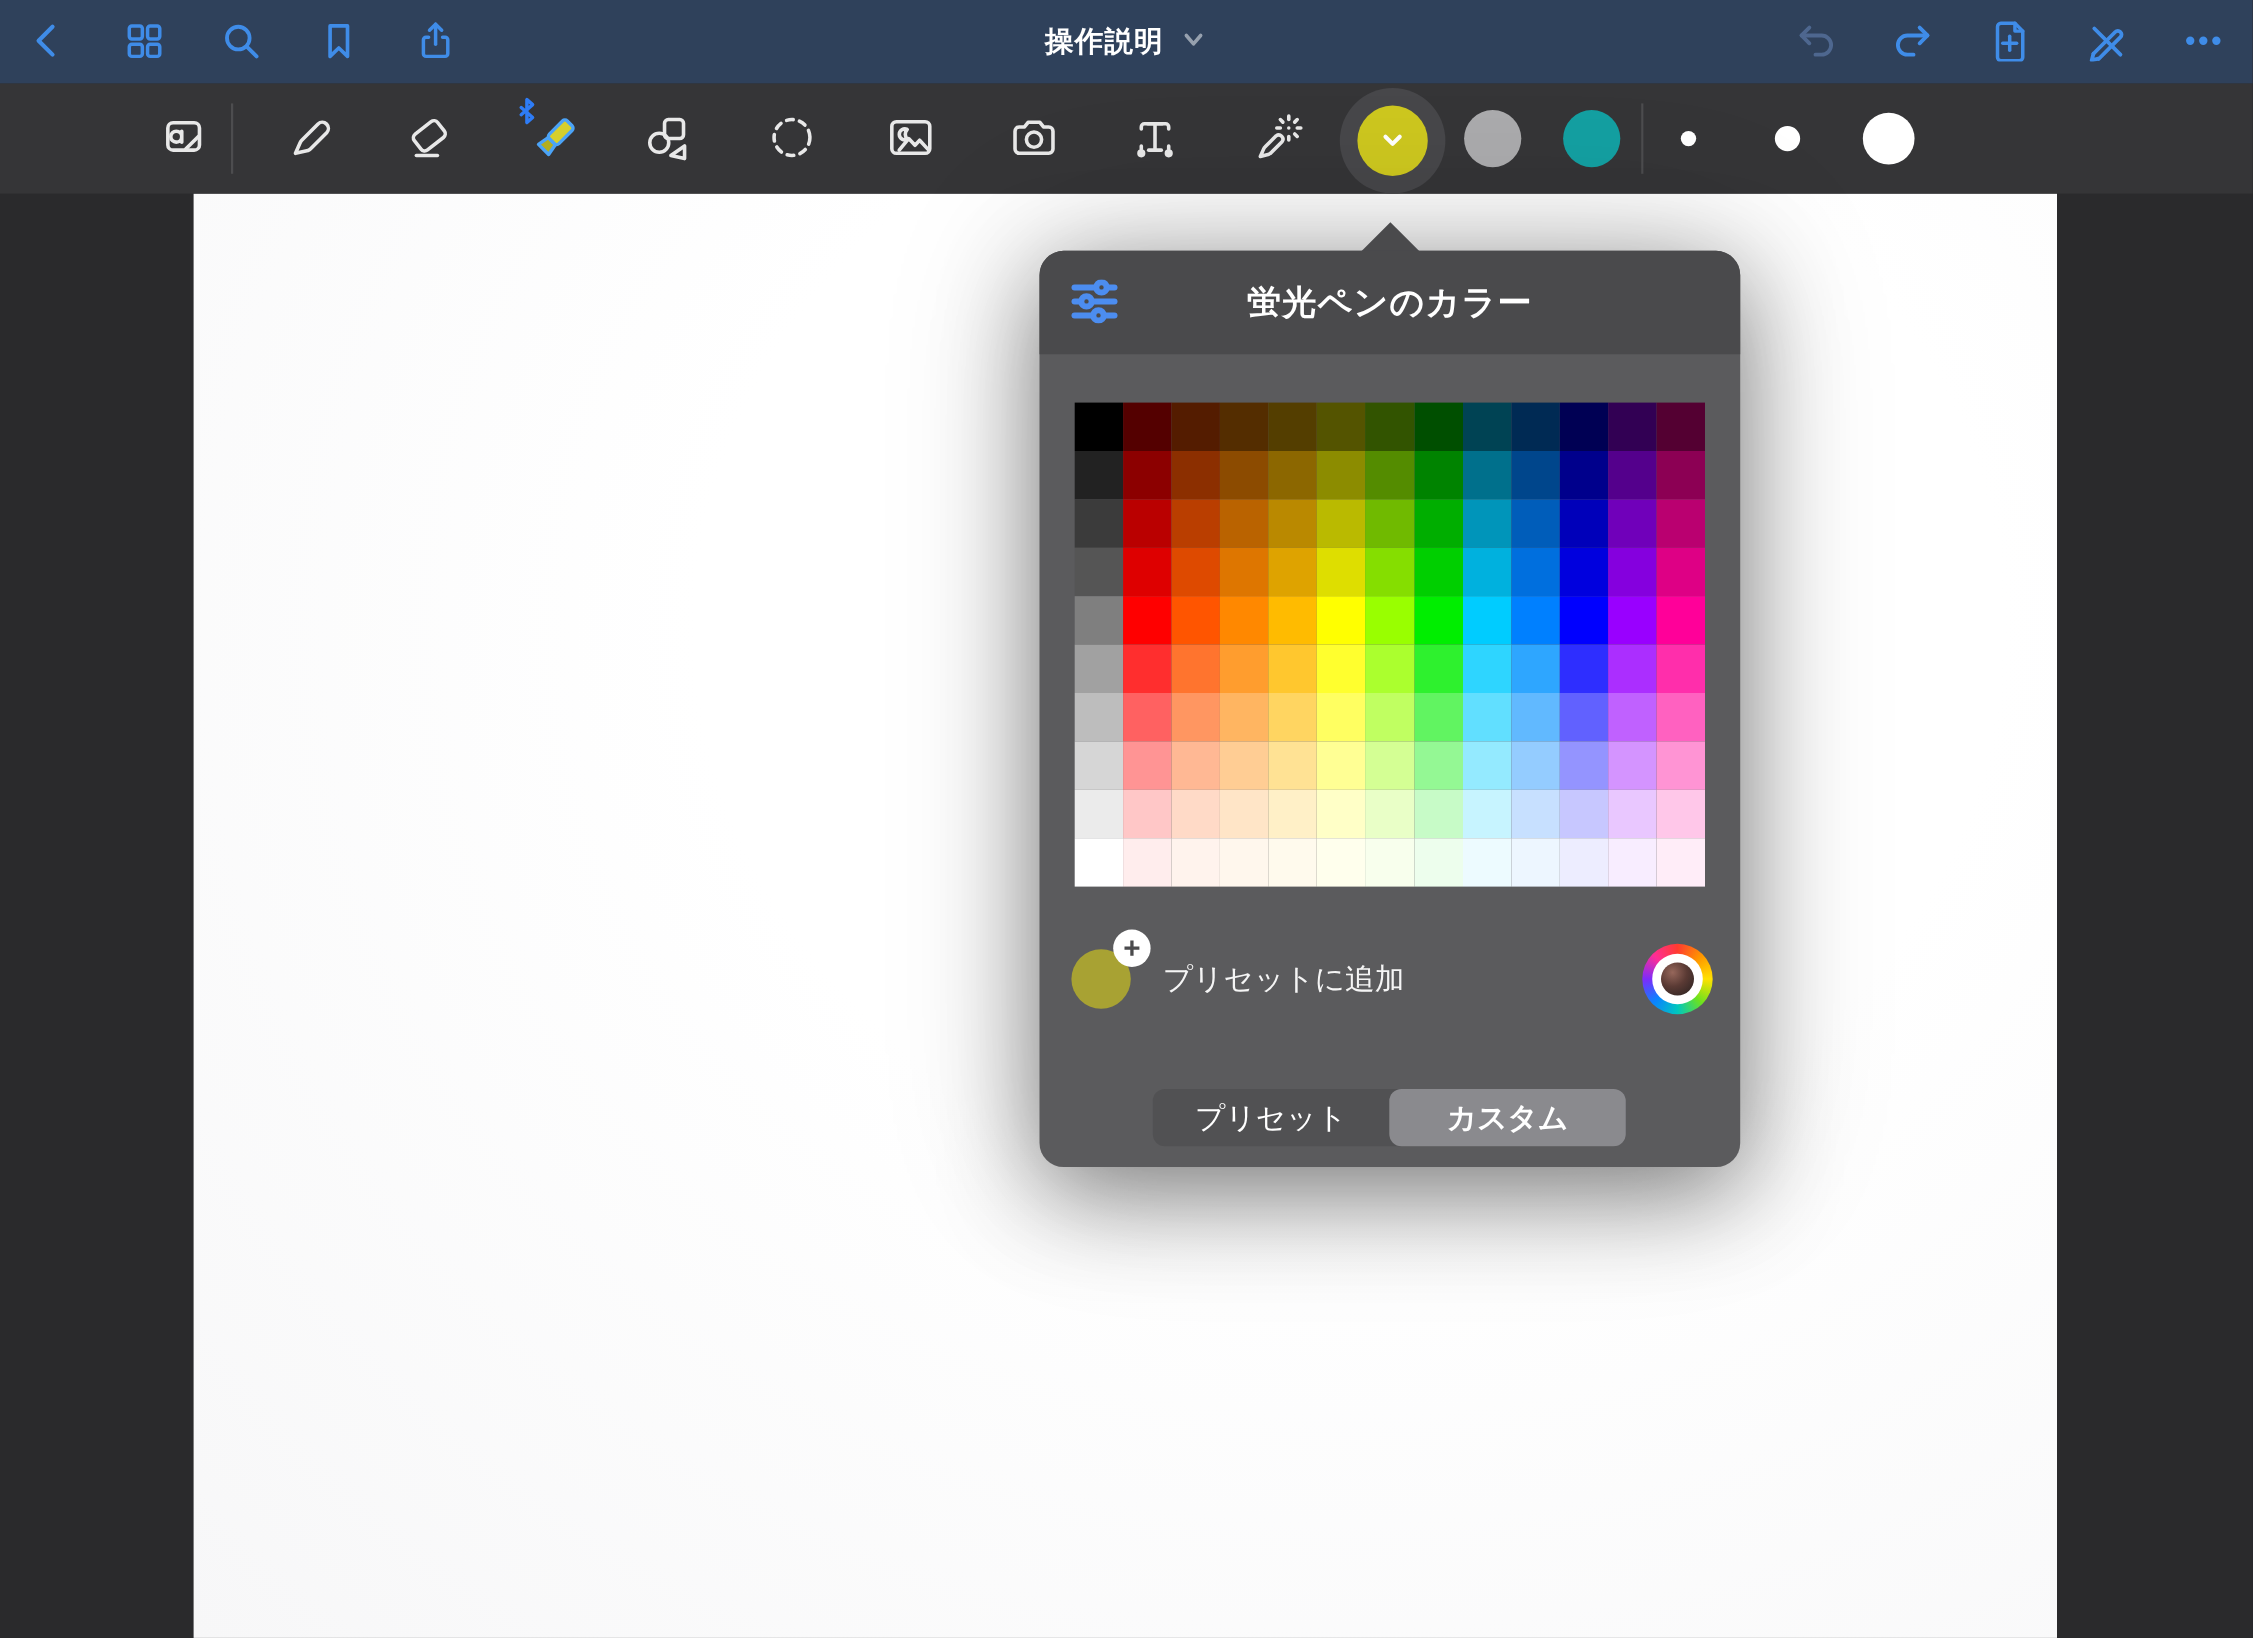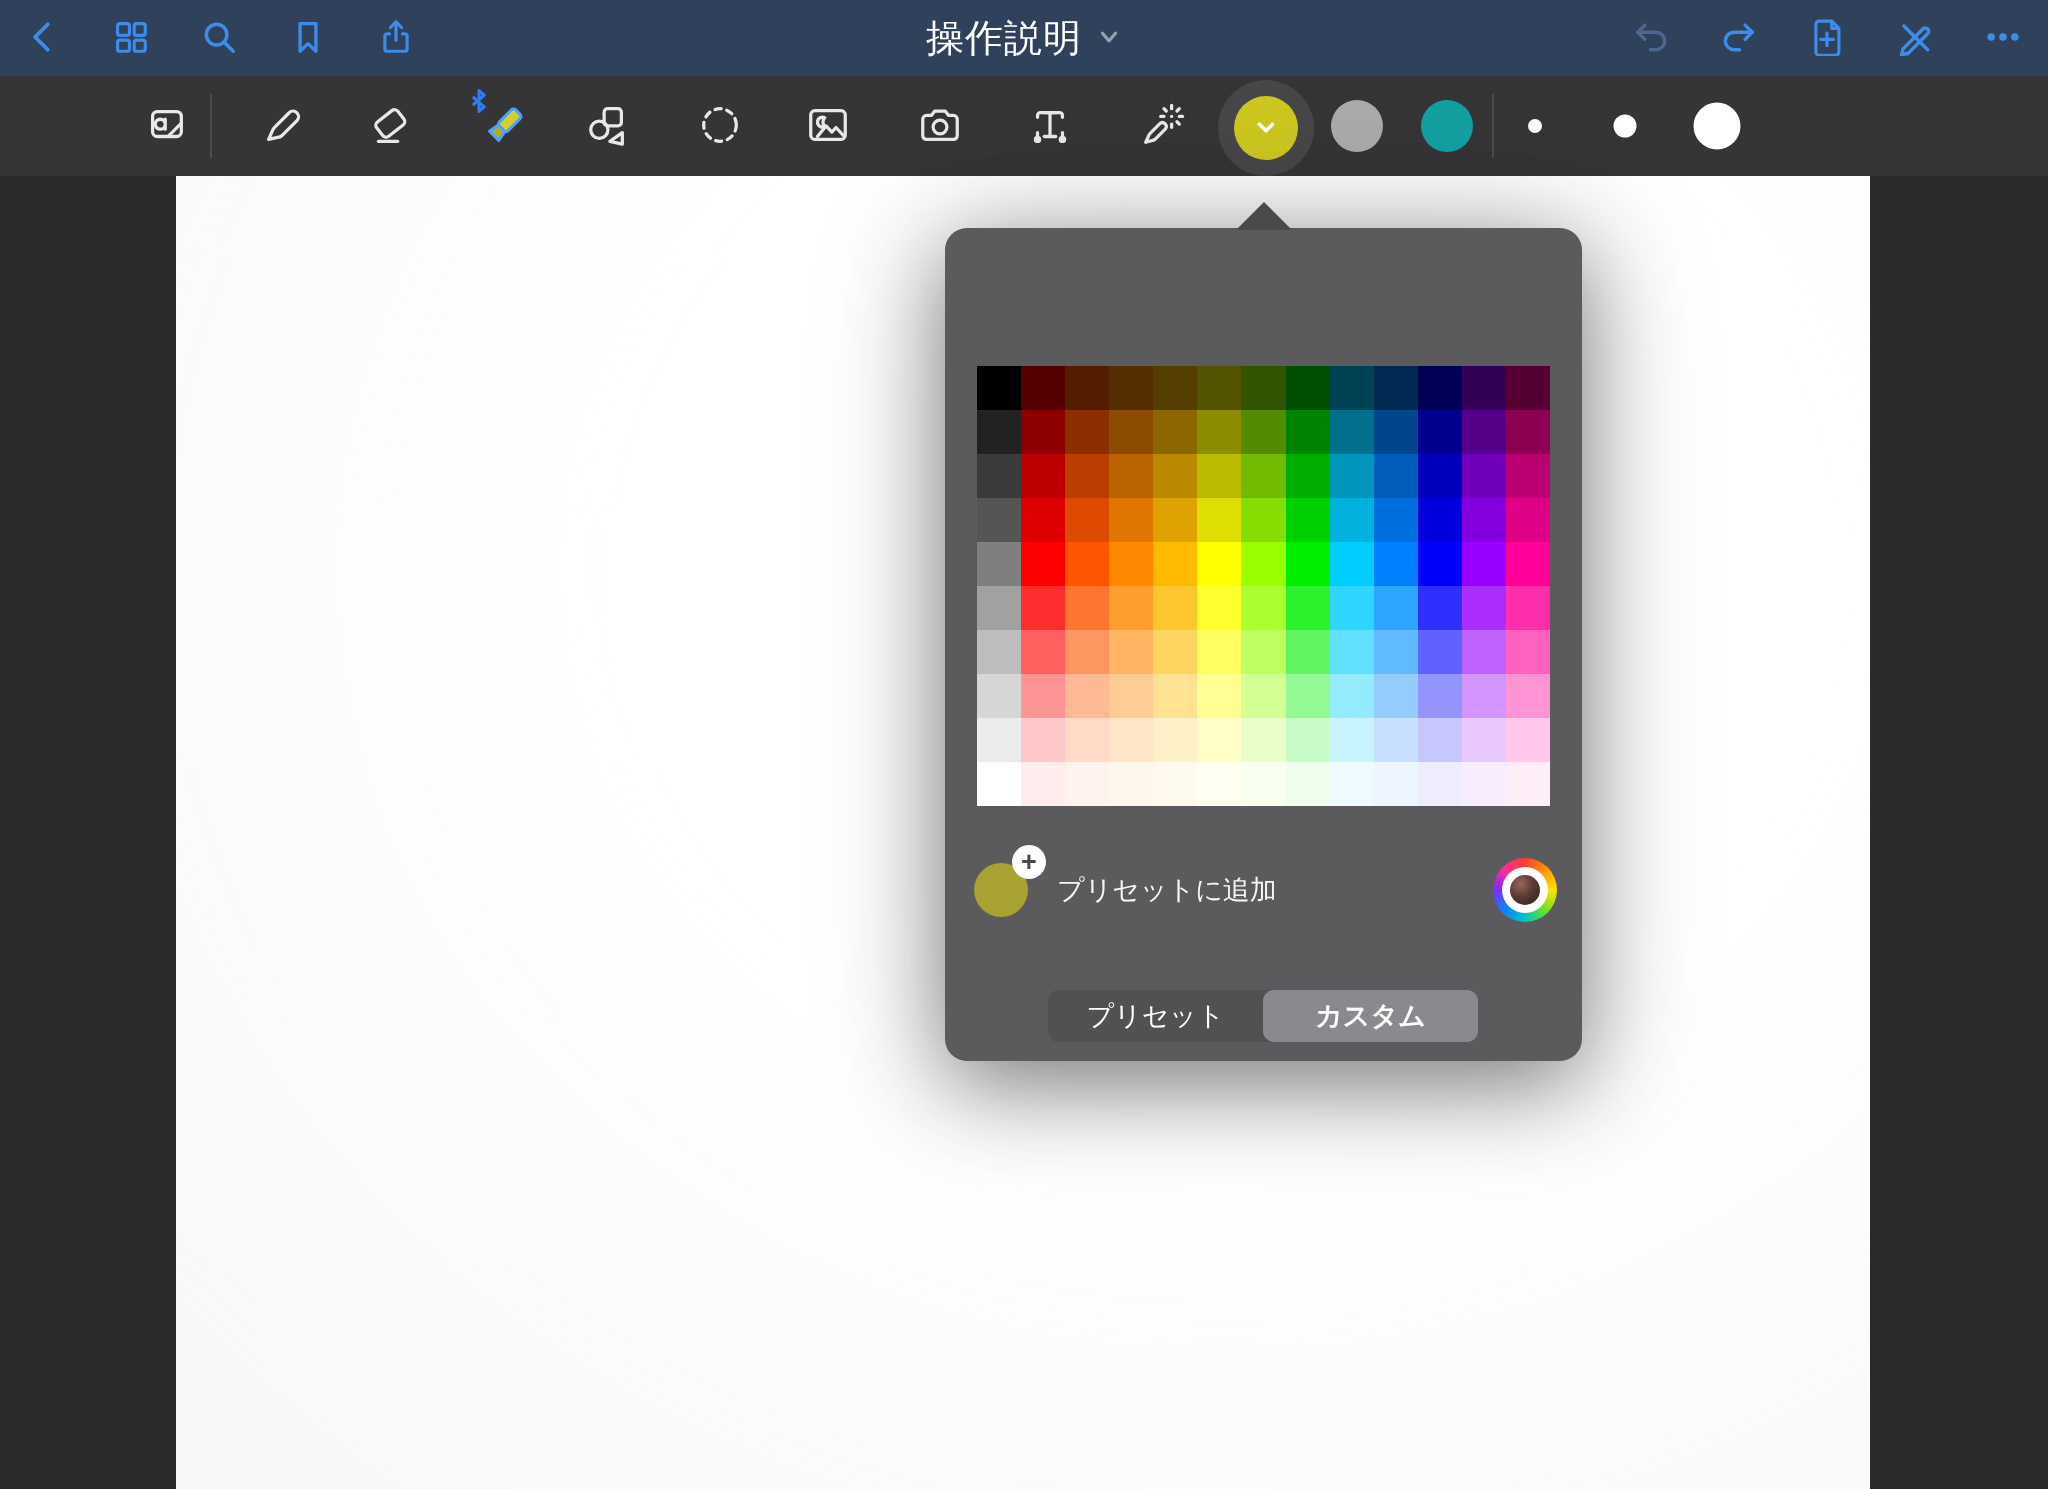--- a/index.html
+++ b/index.html
@@ -6,21 +6,21 @@
   html,body { width:2048px; height:1489px; overflow:hidden; }
   body { font-family:"Liberation Sans","DejaVu Sans",sans-serif; background:#2A2A2C; position:relative; }
 
   
   .navbar { position:absolute; left:0; top:0; width:2048px; height:76px; background:#2F415B; z-index:30; }
   .nav-btn { position:absolute; top:38px; transform:translate(-50%,-50%); width:56px; height:56px;
              display:flex; align-items:center; justify-content:center; background:none; border:none; cursor:pointer; }
   .nav-btn svg { width:38px; height:38px; stroke:#3F8CE8; fill:none; stroke-width:2.1; stroke-linecap:round; stroke-linejoin:round; }
   .nav-title-wrap { position:absolute; left:1024px; top:38px; transform:translate(-50%,-50%);
                     display:flex; align-items:center; gap:14px; }
-  .nav-title { color:#FFFFFF; font-size:38px; font-weight:400; letter-spacing:1px; }
+  .nav-title { color:#FFFFFF; font-size:26px; font-weight:700; letter-spacing:1px; }
   .nav-title-chev svg { width:26px; height:26px; stroke:#96A0AE; fill:none; stroke-width:3; stroke-linecap:round; stroke-linejoin:round; }
 
   
   .toolbar { position:absolute; left:0; top:76px; width:2048px; height:100px; background:#353537; z-index:30; }
   .tb { position:absolute; top:50px; transform:translate(-50%,-50%); width:64px; height:64px;
         display:flex; align-items:center; justify-content:center; background:none; border:none; cursor:pointer; }
   .tb svg { width:46px; height:46px; stroke:#E8E8E8; fill:none; stroke-width:1.7; stroke-linecap:round; stroke-linejoin:round; }
   .tb-sep { position:absolute; top:18px; width:2px; height:64px; background:#4D4D4F; }
   .bt-badge { position:absolute; left:-4px; top:-6px; width:20px; height:26px; }
   .bt-badge svg { width:20px; height:26px; stroke:#2E7CF6; stroke-width:2.4; fill:none; stroke-linecap:round; stroke-linejoin:round; }
@@ -254,20 +254,33 @@
   <button class="color-circle" style="left:1625px;width:23px;height:23px;background:#FFFFFF"></button>
   <button class="color-circle" style="left:1717px;width:47px;height:47px;background:#FFFFFF"></button>
 </div>
 
 <div class="canvas">
   <div class="page"></div>
 </div>
 
 <div class="popup">
   <div class="popup-arrow"></div>
+  <div class="popup-header">
+    <div class="popup-title">蛍光ペンのカラー</div>
+    <button class="sliders-btn">
+      <span><svg viewBox="0 0 24 22">
+            <line x1="2" y1="4" x2="22" y2="4" style="fill:none"></line>
+            <line x1="2" y1="11" x2="22" y2="11" style="fill:none"></line>
+            <line x1="2" y1="18" x2="22" y2="18" style="fill:none"></line>
+            <circle cx="15.5" cy="4" r="2.6" style="fill:#4A4A4C"></circle>
+            <circle cx="8" cy="11" r="2.6" style="fill:#4A4A4C"></circle>
+            <circle cx="14" cy="18" r="2.6" style="fill:#4A4A4C"></circle>
+          </svg></span>
+    </button>
+  </div>
 
   <div class="color-grid">
       <div class="swatch" title="#000000" style="background: rgb(0, 0, 0);"></div>
       <div class="swatch" title="#540000" style="background: rgb(84, 0, 0);"></div>
       <div class="swatch" title="#541C00" style="background: rgb(84, 28, 0);"></div>
       <div class="swatch" title="#542D00" style="background: rgb(84, 45, 0);"></div>
       <div class="swatch" title="#543E00" style="background: rgb(84, 62, 0);"></div>
       <div class="swatch" title="#545400" style="background: rgb(84, 84, 0);"></div>
       <div class="swatch" title="#325400" style="background: rgb(50, 84, 0);"></div>
       <div class="swatch" title="#004F00" style="background: rgb(0, 79, 0);"></div>

